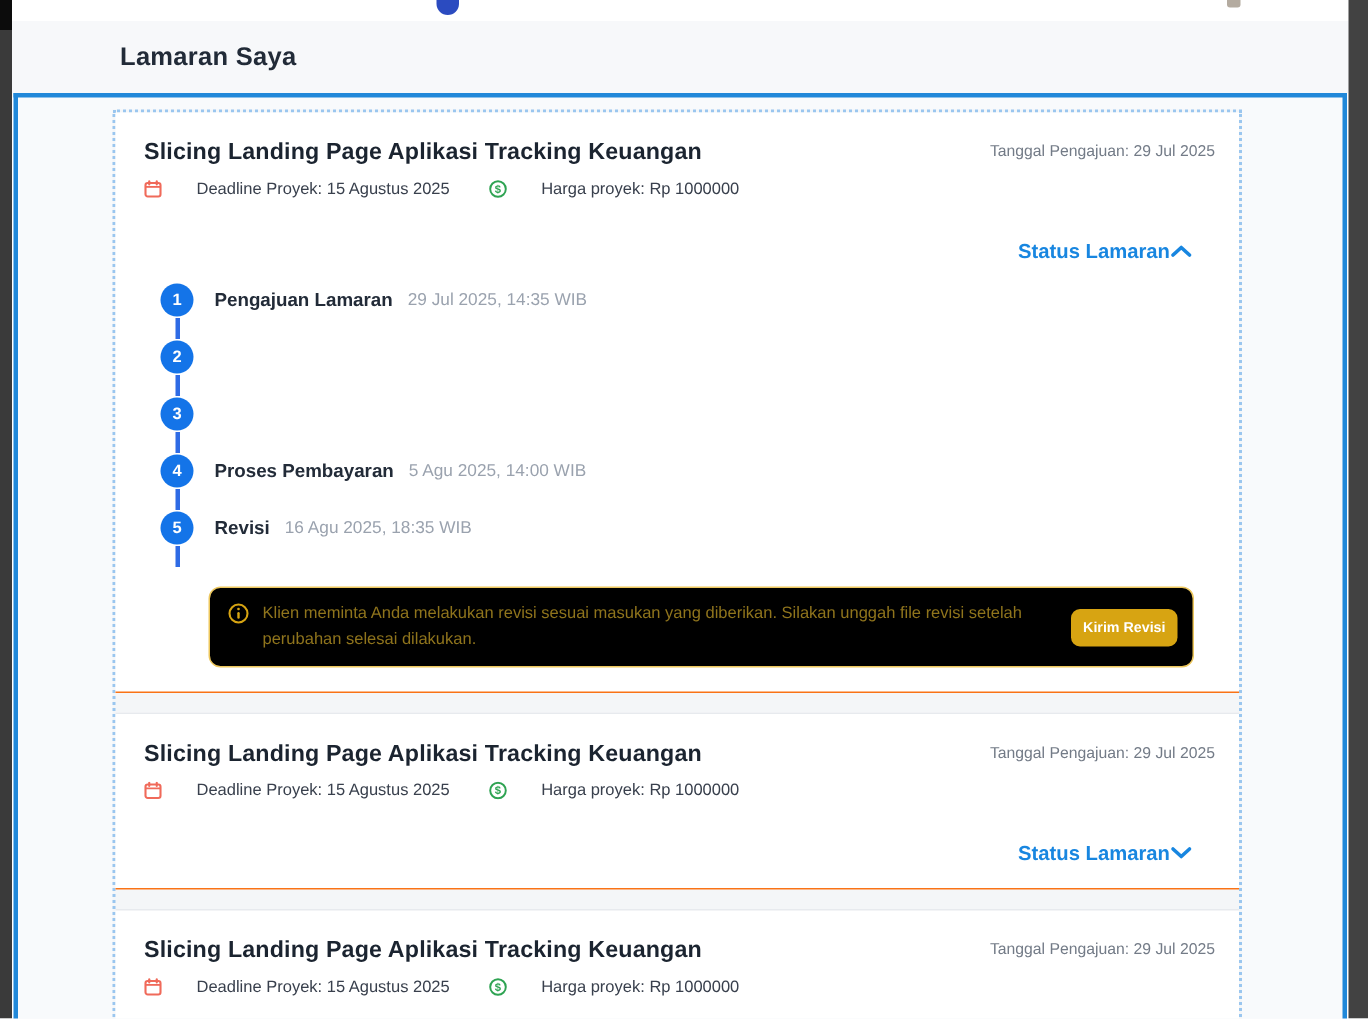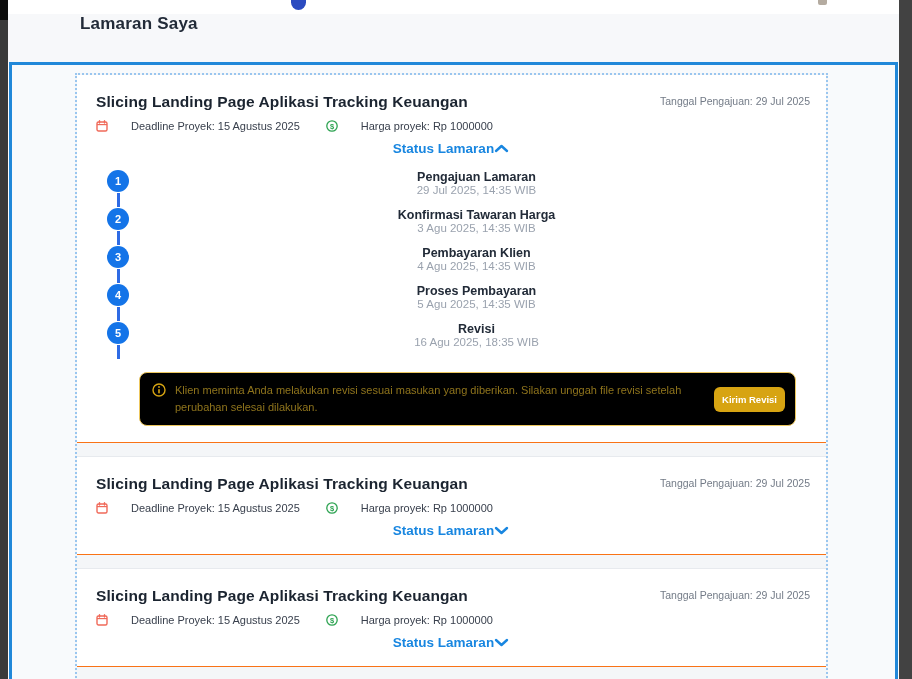--- a/index.html
+++ b/index.html
@@ -22,21 +22,21 @@
     position:absolute; left:283px; top:-6px; width:15px; height:16px;
     background:#2b4bc0; border-radius:0 0 8px 8px; cursor:pointer;
   }
   .avatar-fragment {
     position:absolute; right:72px; top:-2px; width:9px; height:7px;
     background:#b4aba0; border-radius:2px; cursor:pointer;
   }
 
   
   .title-band {
-    height:48px; background:#f7f8fa; display:flex; align-items:flex-start;
+    height:48px; background:#f7f8fa; display:flex; align-items:center;
     padding-left:72px;
   }
   .title-band h1 { font-size:17px; font-weight:700; color:#222b38; letter-spacing:.2px; }
 
   
   .main {
     margin:0 1px; height:640px;
     border:3px solid #2188d9; border-bottom:none;
     background:#f8fafc;
     padding:8px 0 0 63px;
@@ -60,41 +60,41 @@
 
   .card-head { display:flex; justify-content:space-between; align-items:flex-start; }
   .card-title { font-size:15.5px; font-weight:700; color:#1b2430; letter-spacing:.1px; }
   .card-submitted { font-size:10.5px; color:#737b87; padding-top:2px; white-space:nowrap;margin-left:28px; }
 
   .meta-row { display:flex; align-items:center; gap:26px; margin-top:9px; }
   .meta-item { display:flex; align-items:center; gap:23px; font-size:11px; color:#39404d; font-weight:500; }
   .meta-item svg { display:block; }
 
   .status-row {
-    margin-top:9px; padding:0 15px 0 11px;
-    display:flex; justify-content:center; align-items:center;
+    margin-top:28px; padding:0 15px 0 11px;
+    display:flex; justify-content:flex-end; align-items:center;
     cursor:pointer;
   }
   .status-label { font-size:13.5px; font-weight:700; color:#1886e0; }
   .chevron svg { display:block; }
 
   
   .timeline { margin-top:14px; padding-left:11px; }
   .step { position:relative; padding-left:36px; height:38px; }
   .step:last-child { height:24px; }
   .step .circle {
     position:absolute; left:0; top:0; width:22px; height:22px; border-radius:50%;
     background:#1474e8; color:#ffffff; font-size:11px; font-weight:700;
     display:flex; align-items:center; justify-content:center;
   }
   .step:not(:last-child)::after {
     content:""; position:absolute; left:10px; top:23px; width:2.5px; height:14px;
     background:#2e6be5;
   }
-  .step-line { display:flex; align-items:center; height:22px;flex-direction:column; }
+  .step-line { display:flex; align-items:center; gap:10px; height:22px; }
   .step-title { font-size:12.5px; font-weight:700; color:#222b38; }
   .step-time { font-size:11.5px; color:#9aa2ae; }
 
   
   .notice {
     margin:12px 14px 0 32px;
     border:1px solid #edc75d; background:#000000; border-radius:8px;
     padding:9px 10px 9px 12px;
     display:flex; align-items:flex-start; gap:9px;
   }
@@ -167,37 +167,29 @@
         <div class="timeline">
           <div class="step">
             <span class="circle">1</span>
             <div class="step-line">
               <span class="step-title">Pengajuan Lamaran</span>
               <span class="step-time">29 Jul 2025, 14:35 WIB</span>
             </div>
           </div>
           <div class="step">
             <span class="circle">2</span>
-            <div class="step-line">
-              <span class="step-title">Konfirmasi Tawaran Harga</span>
-              <span class="step-time">3 Agu 2025, 14:35 WIB</span>
-            </div>
           </div>
           <div class="step">
             <span class="circle">3</span>
-            <div class="step-line">
-              <span class="step-title">Pembayaran Klien</span>
-              <span class="step-time">4 Agu 2025, 14:35 WIB</span>
-            </div>
           </div>
           <div class="step">
             <span class="circle">4</span>
             <div class="step-line">
               <span class="step-title">Proses Pembayaran</span>
-              <span class="step-time">5 Agu 2025, 14:35 WIB</span>
+              <span class="step-time">5 Agu 2025, 14:00 WIB</span>
             </div>
           </div>
           <div class="step">
             <span class="circle">5</span>
             <div class="step-line">
               <span class="step-title">Revisi</span>
               <span class="step-time">16 Agu 2025, 18:35 WIB</span>
             </div>
           </div>
 

